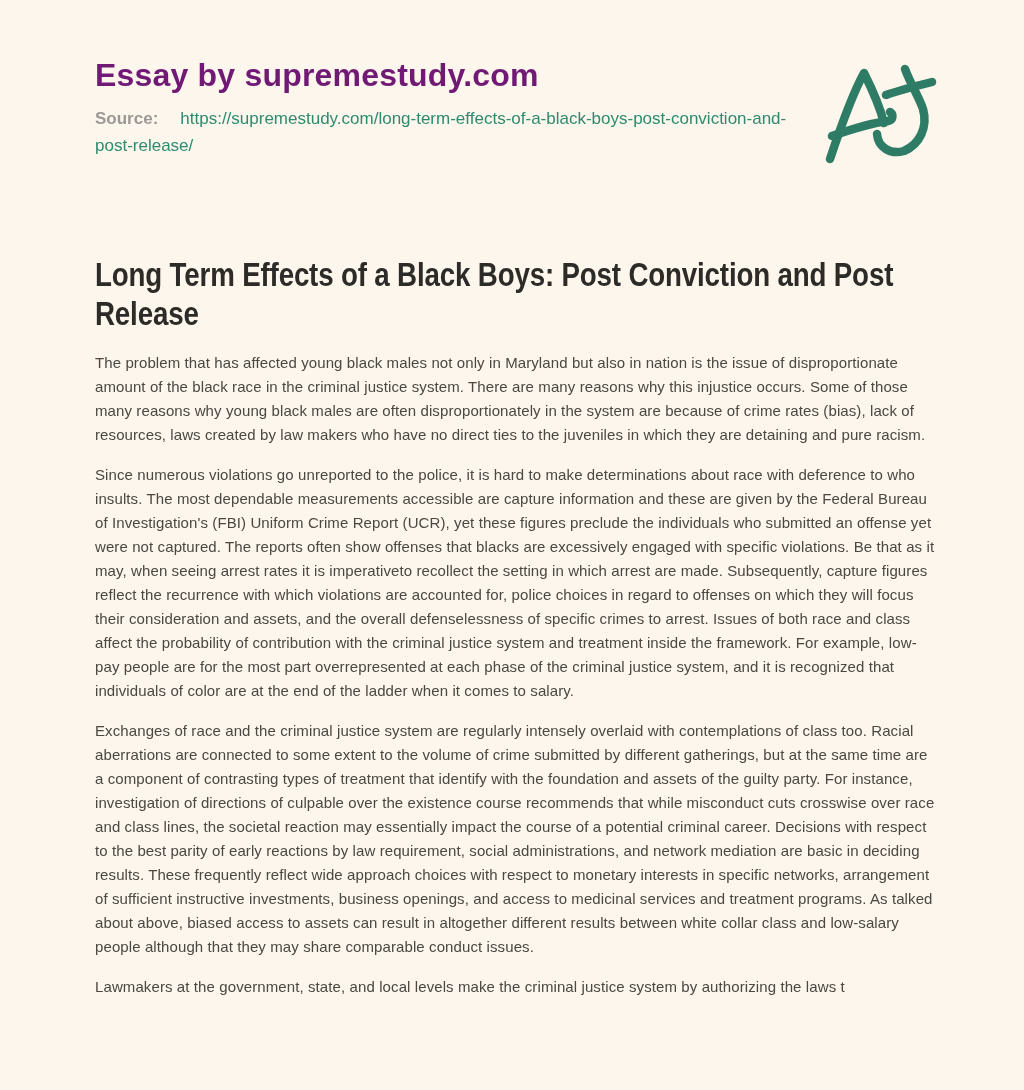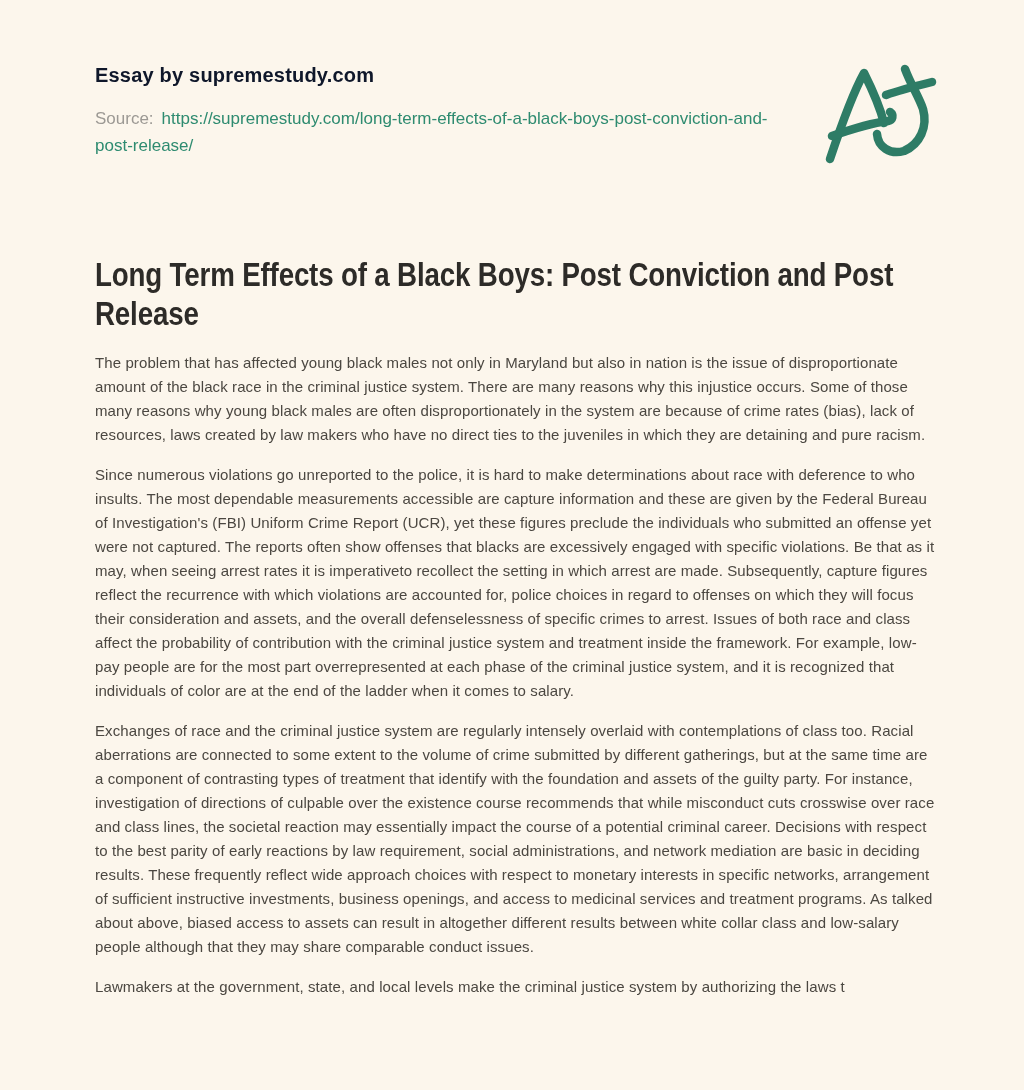--- a/index.html
+++ b/index.html
@@ -14,34 +14,34 @@
     position: relative;
     width: 1024px;
     height: 1090px;
     background: #fcf6ec;
     font-family: "Liberation Sans", "DejaVu Sans", sans-serif;
     box-sizing: border-box;
     padding: 58px 0 0 95px;
   }
   .byline {
     margin: 0;
-    font-size: 20px;
+    font-size: 32px;
     font-weight: 700;
     line-height: 34px;
-    color: #0f172a;
+    color: #701a75;
     letter-spacing: 0.2px;
   }
   .source {
     margin: 13px 0 0 0;
     width: 700px;
     font-size: 17px;
     line-height: 27px;
     color: #9c9994;
   }
-  .source-label { margin-right: 8px; }
+  .source-label { margin-right: 22px; font-weight: bold; }
   .source-link {
     color: #2e8b70;
     text-decoration: none;
     word-break: normal;
     overflow-wrap: break-word;
   }
   .logo {
     position: absolute;
     left: 820px;
     top: 58px;

